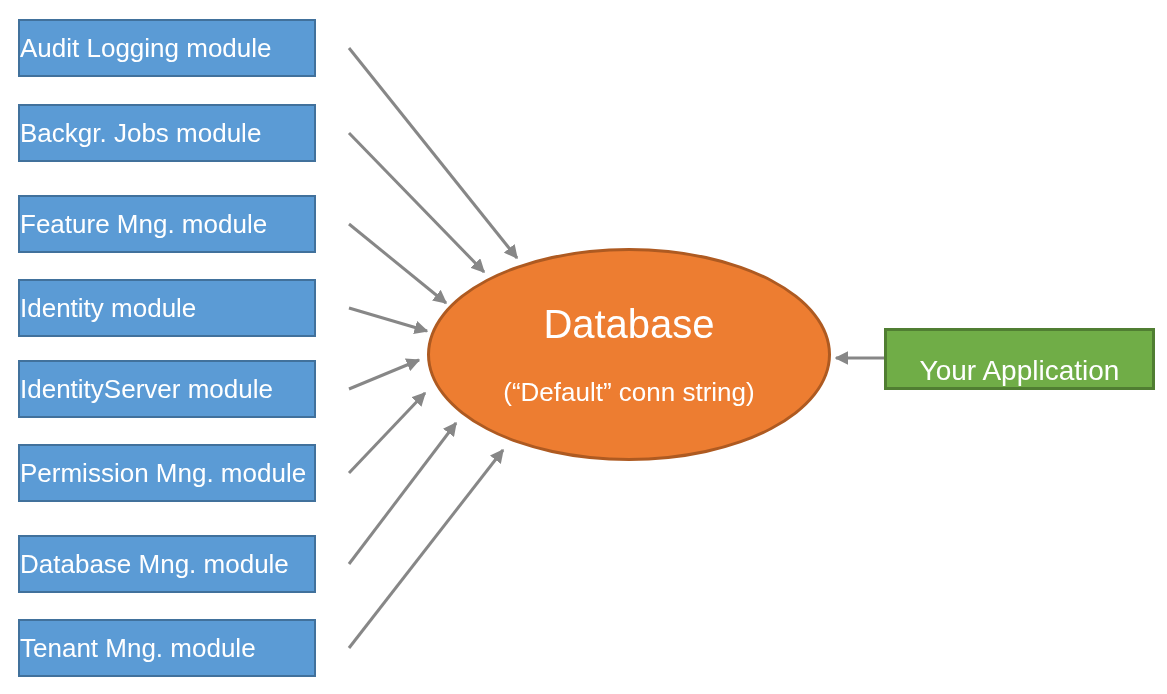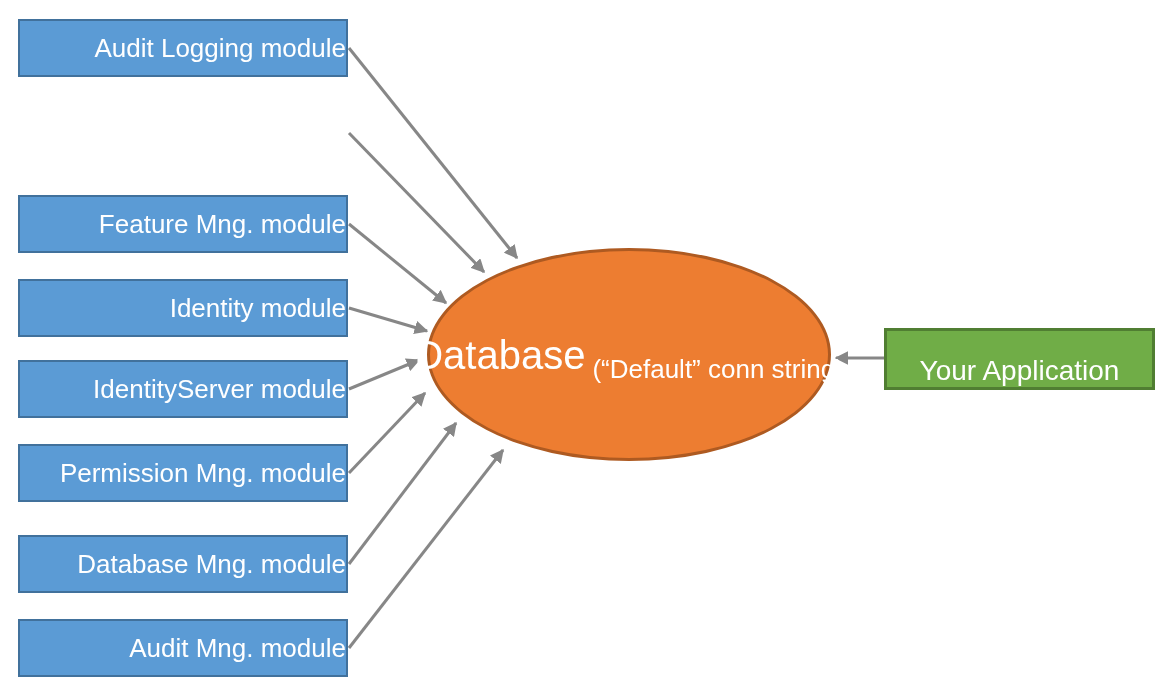--- a/index.html
+++ b/index.html
@@ -23,46 +23,46 @@
   }
   .arrows-layer{
     position:absolute;
     left:0;top:0;
     width:1167px;height:694px;
     pointer-events:none;
   }
   .module-box{
     position:absolute;
     left:18px;
-    width:330px;
+    width:298px;
     height:58px;
     background:var(--module_fill);
     border:2px solid var(--module_border);
     box-sizing:border-box;
     display:flex;
     align-items:center;
-    justify-content:flex-end;
+    justify-content:flex-start;
   }
   .module-label{
     color:var(--text);
     font-size:26px;
     white-space:nowrap;
   }
   .database-ellipse{
     position:absolute;
     left:427px;
     top:248px;
     width:404px;
     height:213px;
     background:var(--database_fill);
     border:3px solid var(--database_border);
     border-radius:50%;
     box-sizing:border-box;
     display:flex;
-    flex-direction:row;
+    flex-direction:column;
     align-items:center;
     justify-content:center;
     gap:7px;
   }
   .database-title{
     color:var(--text);
     font-size:40px;
     line-height:1;
     white-space:nowrap;
   }
@@ -110,37 +110,40 @@
     <line x1="349" y1="389" x2="419" y2="360" style="stroke:var(--arrow,#878787)" stroke-width="3" marker-end="url(#arrowhead)"></line>
     <line x1="349" y1="473" x2="425" y2="393" style="stroke:var(--arrow,#878787)" stroke-width="3" marker-end="url(#arrowhead)"></line>
     <line x1="349" y1="564" x2="456" y2="423" style="stroke:var(--arrow,#878787)" stroke-width="3" marker-end="url(#arrowhead)"></line>
     <line x1="349" y1="648" x2="503" y2="450" style="stroke:var(--arrow,#878787)" stroke-width="3" marker-end="url(#arrowhead)"></line>
     <line x1="884" y1="358" x2="836" y2="358" style="stroke:var(--arrow,#878787)" stroke-width="3" marker-end="url(#arrowhead)"></line>
   </svg>
 
   <div class="module-box" style="top:19px">
     <span class="module-label">Audit Logging module</span>
   </div>
+  <div class="module-box" style="top:104px">
+    <span class="module-label">Backgr. Jobs module</span>
+  </div>
   <div class="module-box" style="top:195px">
     <span class="module-label">Feature Mng. module</span>
   </div>
   <div class="module-box" style="top:360px">
     <span class="module-label">IdentityServer module</span>
   </div>
   <div class="module-box" style="top:279px">
     <span class="module-label">Identity module</span>
   </div>
   <div class="module-box" style="top:444px">
     <span class="module-label">Permission Mng. module</span>
   </div>
   <div class="module-box" style="top:535px">
     <span class="module-label">Database Mng. module</span>
   </div>
   <div class="module-box" style="top:619px">
-    <span class="module-label">Audit Mng. module</span>
+    <span class="module-label">Tenant Mng. module</span>
   </div>
 
   <div class="database-ellipse">
     <span class="database-title">Database</span>
     <span class="database-subtitle">(“Default” conn string)</span>
   </div>
 
   <div class="app-box">
     <span class="app-label">Your Application</span>
   </div>

